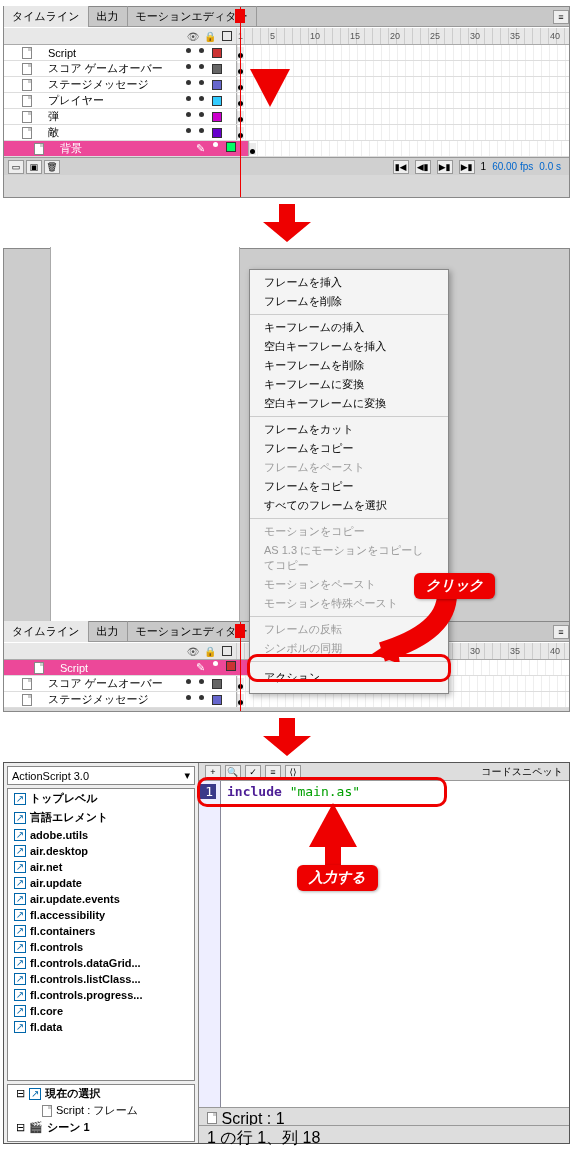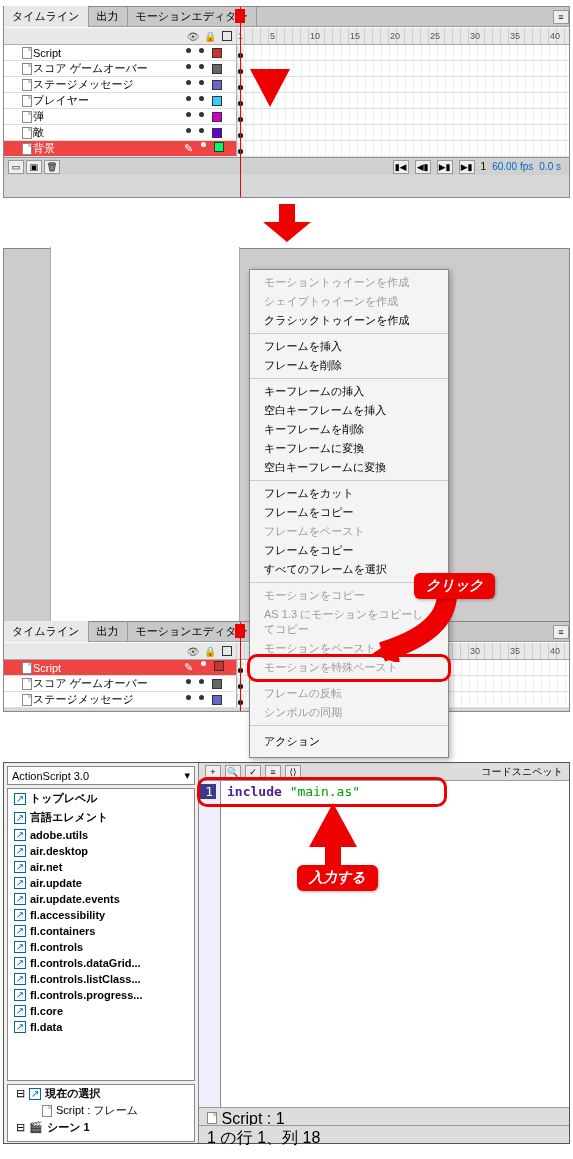--- a/index.html
+++ b/index.html
@@ -9,22 +9,22 @@
   .tabbar { display: flex; align-items: center; background: #c8c8c8; border-bottom: 1px solid #999; height: 20px; }
   .tab { padding: 3px 8px; border-right: 1px solid #999; font-size: 11px; cursor: pointer; }
   .tab.active { background: #e8e8e8; }
   .tabgap { flex: 1; }
   .ruler { display: flex; font-size: 9px; color: #555; height: 18px; background: #e8e8e8; position: relative; border-bottom: 1px solid #aaa; border-top: 1px solid #fff; }
   .ruler .cols { width: 232px; display:flex; align-items:center; justify-content:flex-end; padding-right:4px; }
   .ruler .nums { flex: 1; position: relative; overflow:hidden; }
   .ruler .nums span { position:absolute; top:3px; }
   .layers { background: #fff; }
   .layer { display: flex; align-items: center; height: 16px; border-bottom: 1px solid #ddd; }
-  .layer.sel { background: #ef4444; color: #fff; }
-  .layer .lname { width: 168px; padding-left: 18px; display:flex; align-items:center; gap:1px; }
+  .layer.sel { background: #ec4899; color: #fff; padding-left: 12px; }
+  .layer .lname { width: 168px; padding-left: 18px; display:flex; align-items:center; gap:16px; }
   .layer .ctrl { width: 64px; display: flex; gap: 8px; justify-content: center; }
   .layer .dot { width: 5px; height: 5px; border-radius: 50%; background: #333; }
   .layer .box { width: 10px; height: 10px; border: 1px solid #333; }
   .layer .frames { flex: 1; position: relative; background: #fff; border-left: 1px solid #aaa; height:100%; }
   .layer.sel .frames { background: #fff; }
   .kf { position: absolute; left: 0; top: 2px; width: 7px; height: 12px; background: rgba(0,0,0,0.08); }
   .kf::after{content:"";position:absolute;left:1px;top:6px;width:5px;height:5px;border-radius:50%;background:#000;}
   .playhead { position:absolute; left:232px; top:0; width:8px; height:100%; pointer-events:none; }
   .playhead .cap { width:10px; height:14px; background:#e00; margin-left:-1px; position:absolute; top:2px; }
   .playhead .line{ position:absolute; left:4px; top:0; width:1px; height:100%; background:#e00; }
@@ -239,25 +239,20 @@
     </svg>
 </div>
 
 <div class="panel2" style="height:464px; position:relative;">
   <div style="position:absolute;left:0;top:0;right:0;height:374px;background:#ccc;border-bottom:1px solid #888;">
     <div style="position:absolute;left:46px;top:-2px;width:190px;height:377px;background:#fff;border-left:1px solid #aaa;border-right:1px solid #aaa;"></div>
   </div>
 
   <div class="context" style="left:245px; top:20px;">
     <div class="sec">
-      <div class="mi inact">モーショントゥイーンを作成</div>
-      <div class="mi inact">シェイプトゥイーンを作成</div>
-      <div class="mi">クラシックトゥイーンを作成</div>
-    </div>
-    <div class="sec">
       <div class="mi">フレームを挿入</div>
       <div class="mi">フレームを削除</div>
     </div>
     <div class="sec">
       <div class="mi">キーフレームの挿入</div>
       <div class="mi">空白キーフレームを挿入</div>
       <div class="mi">キーフレームを削除</div>
       <div class="mi">キーフレームに変換</div>
       <div class="mi">空白キーフレームに変換</div>
     </div>

